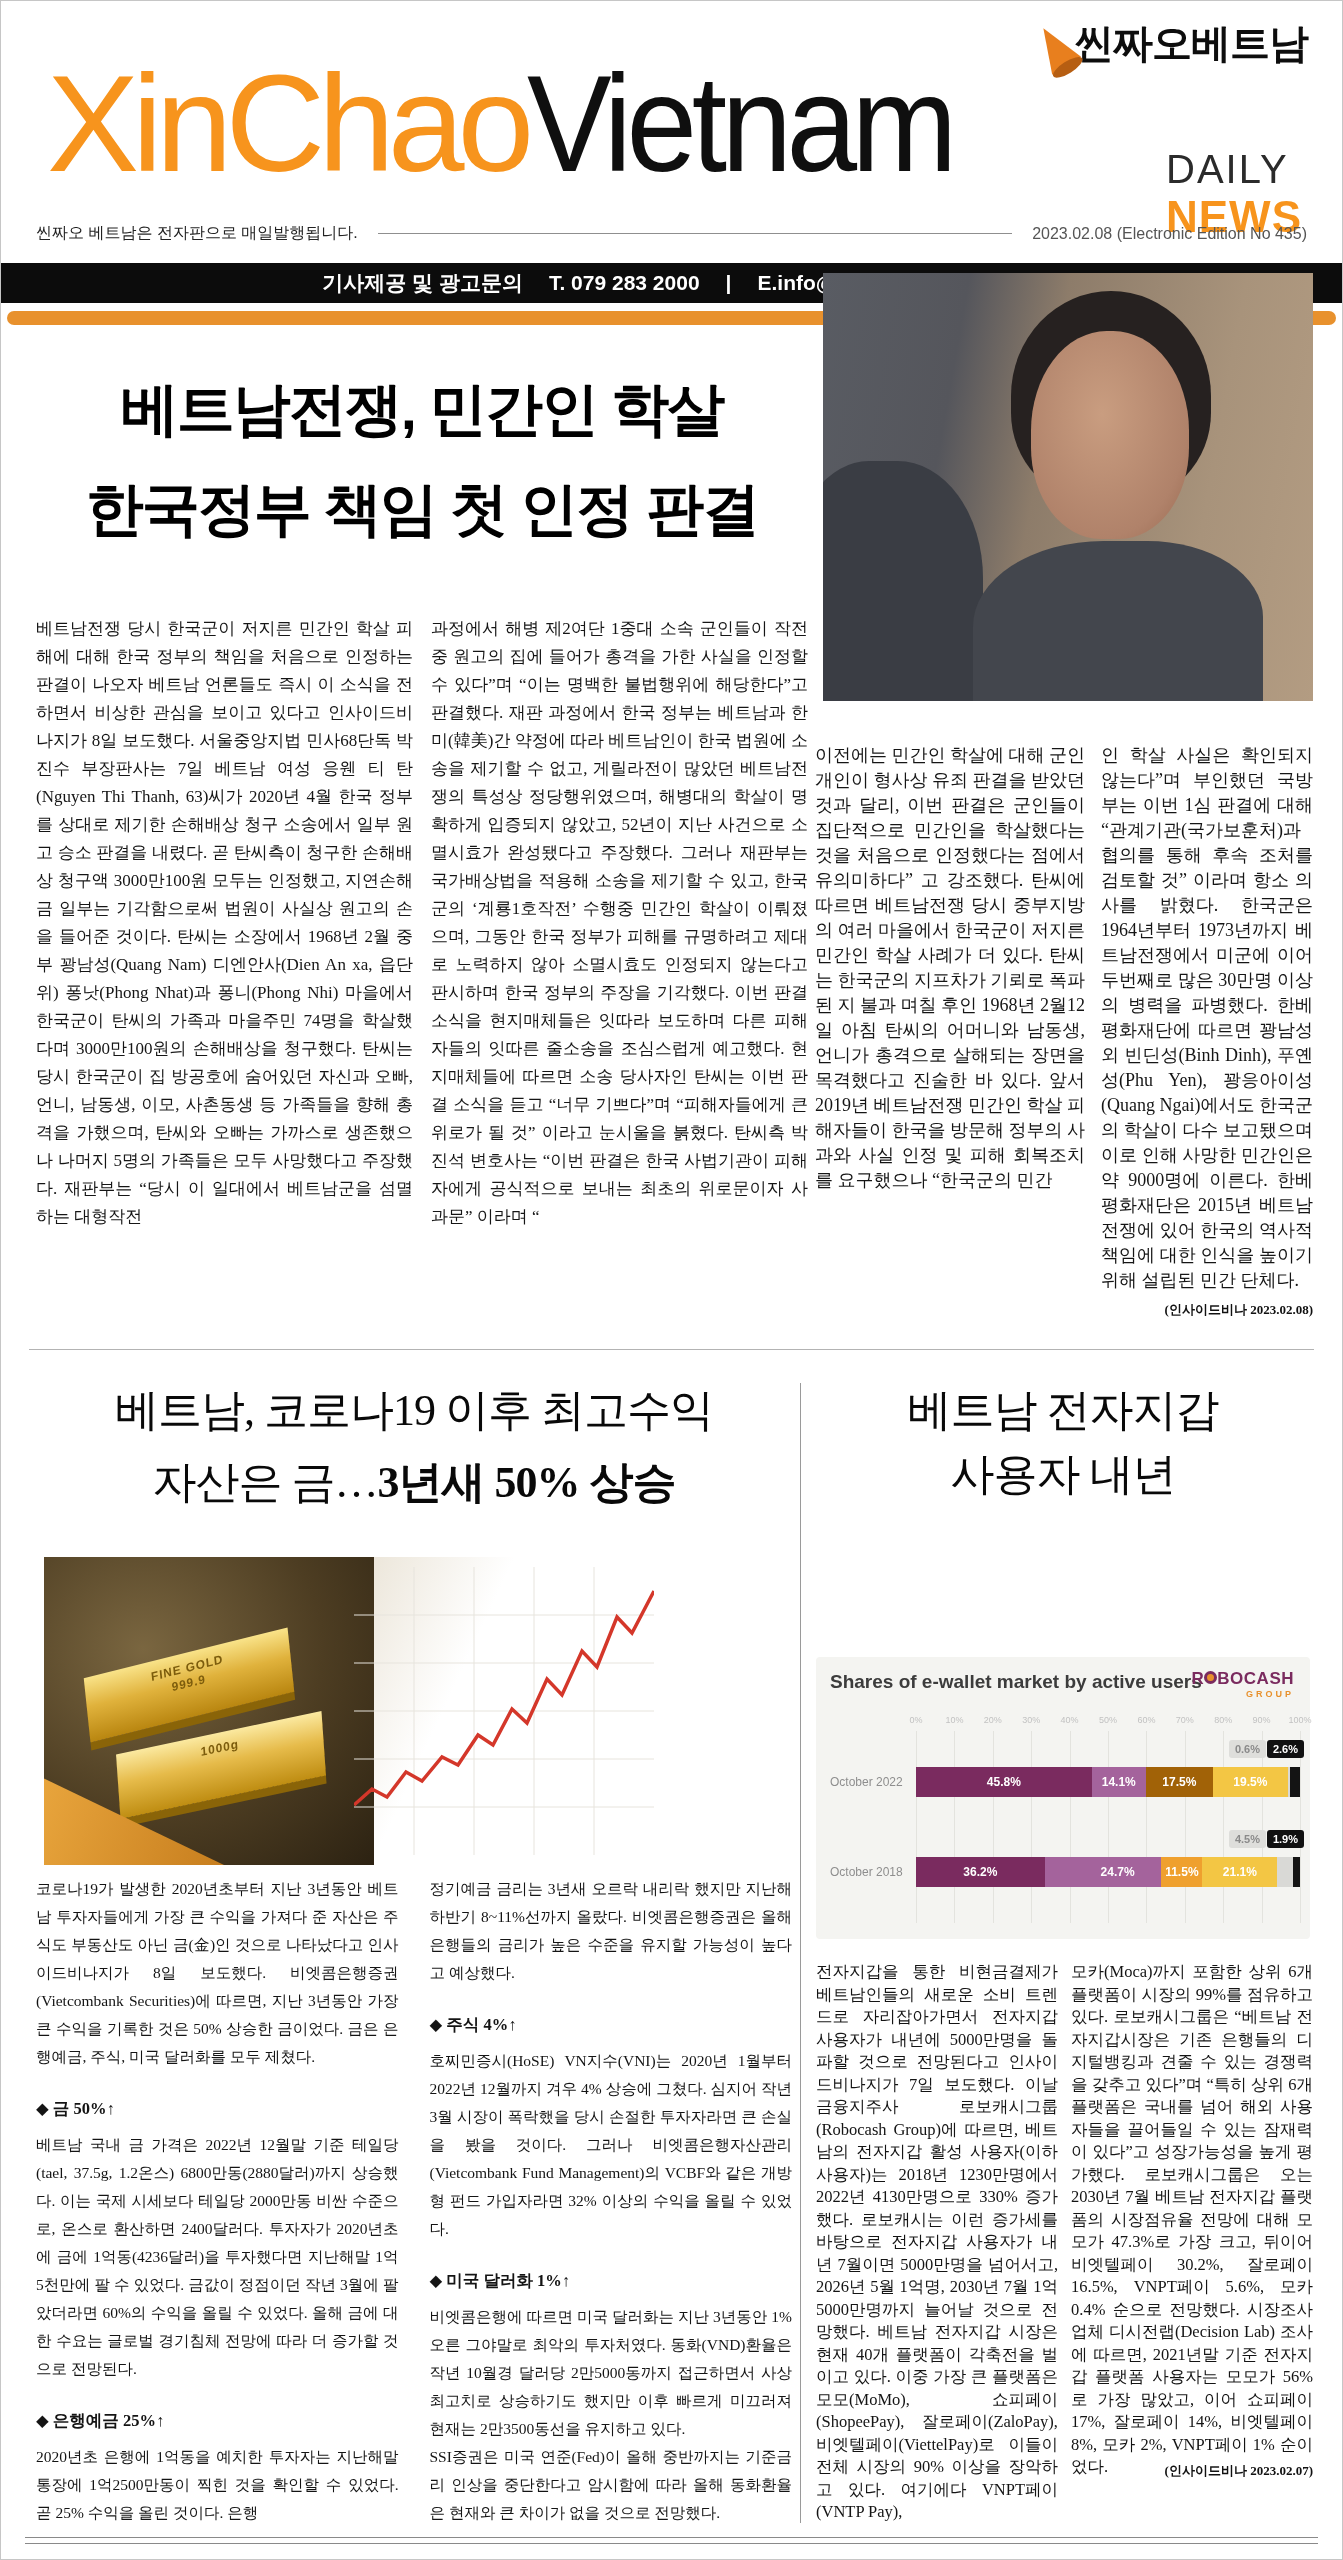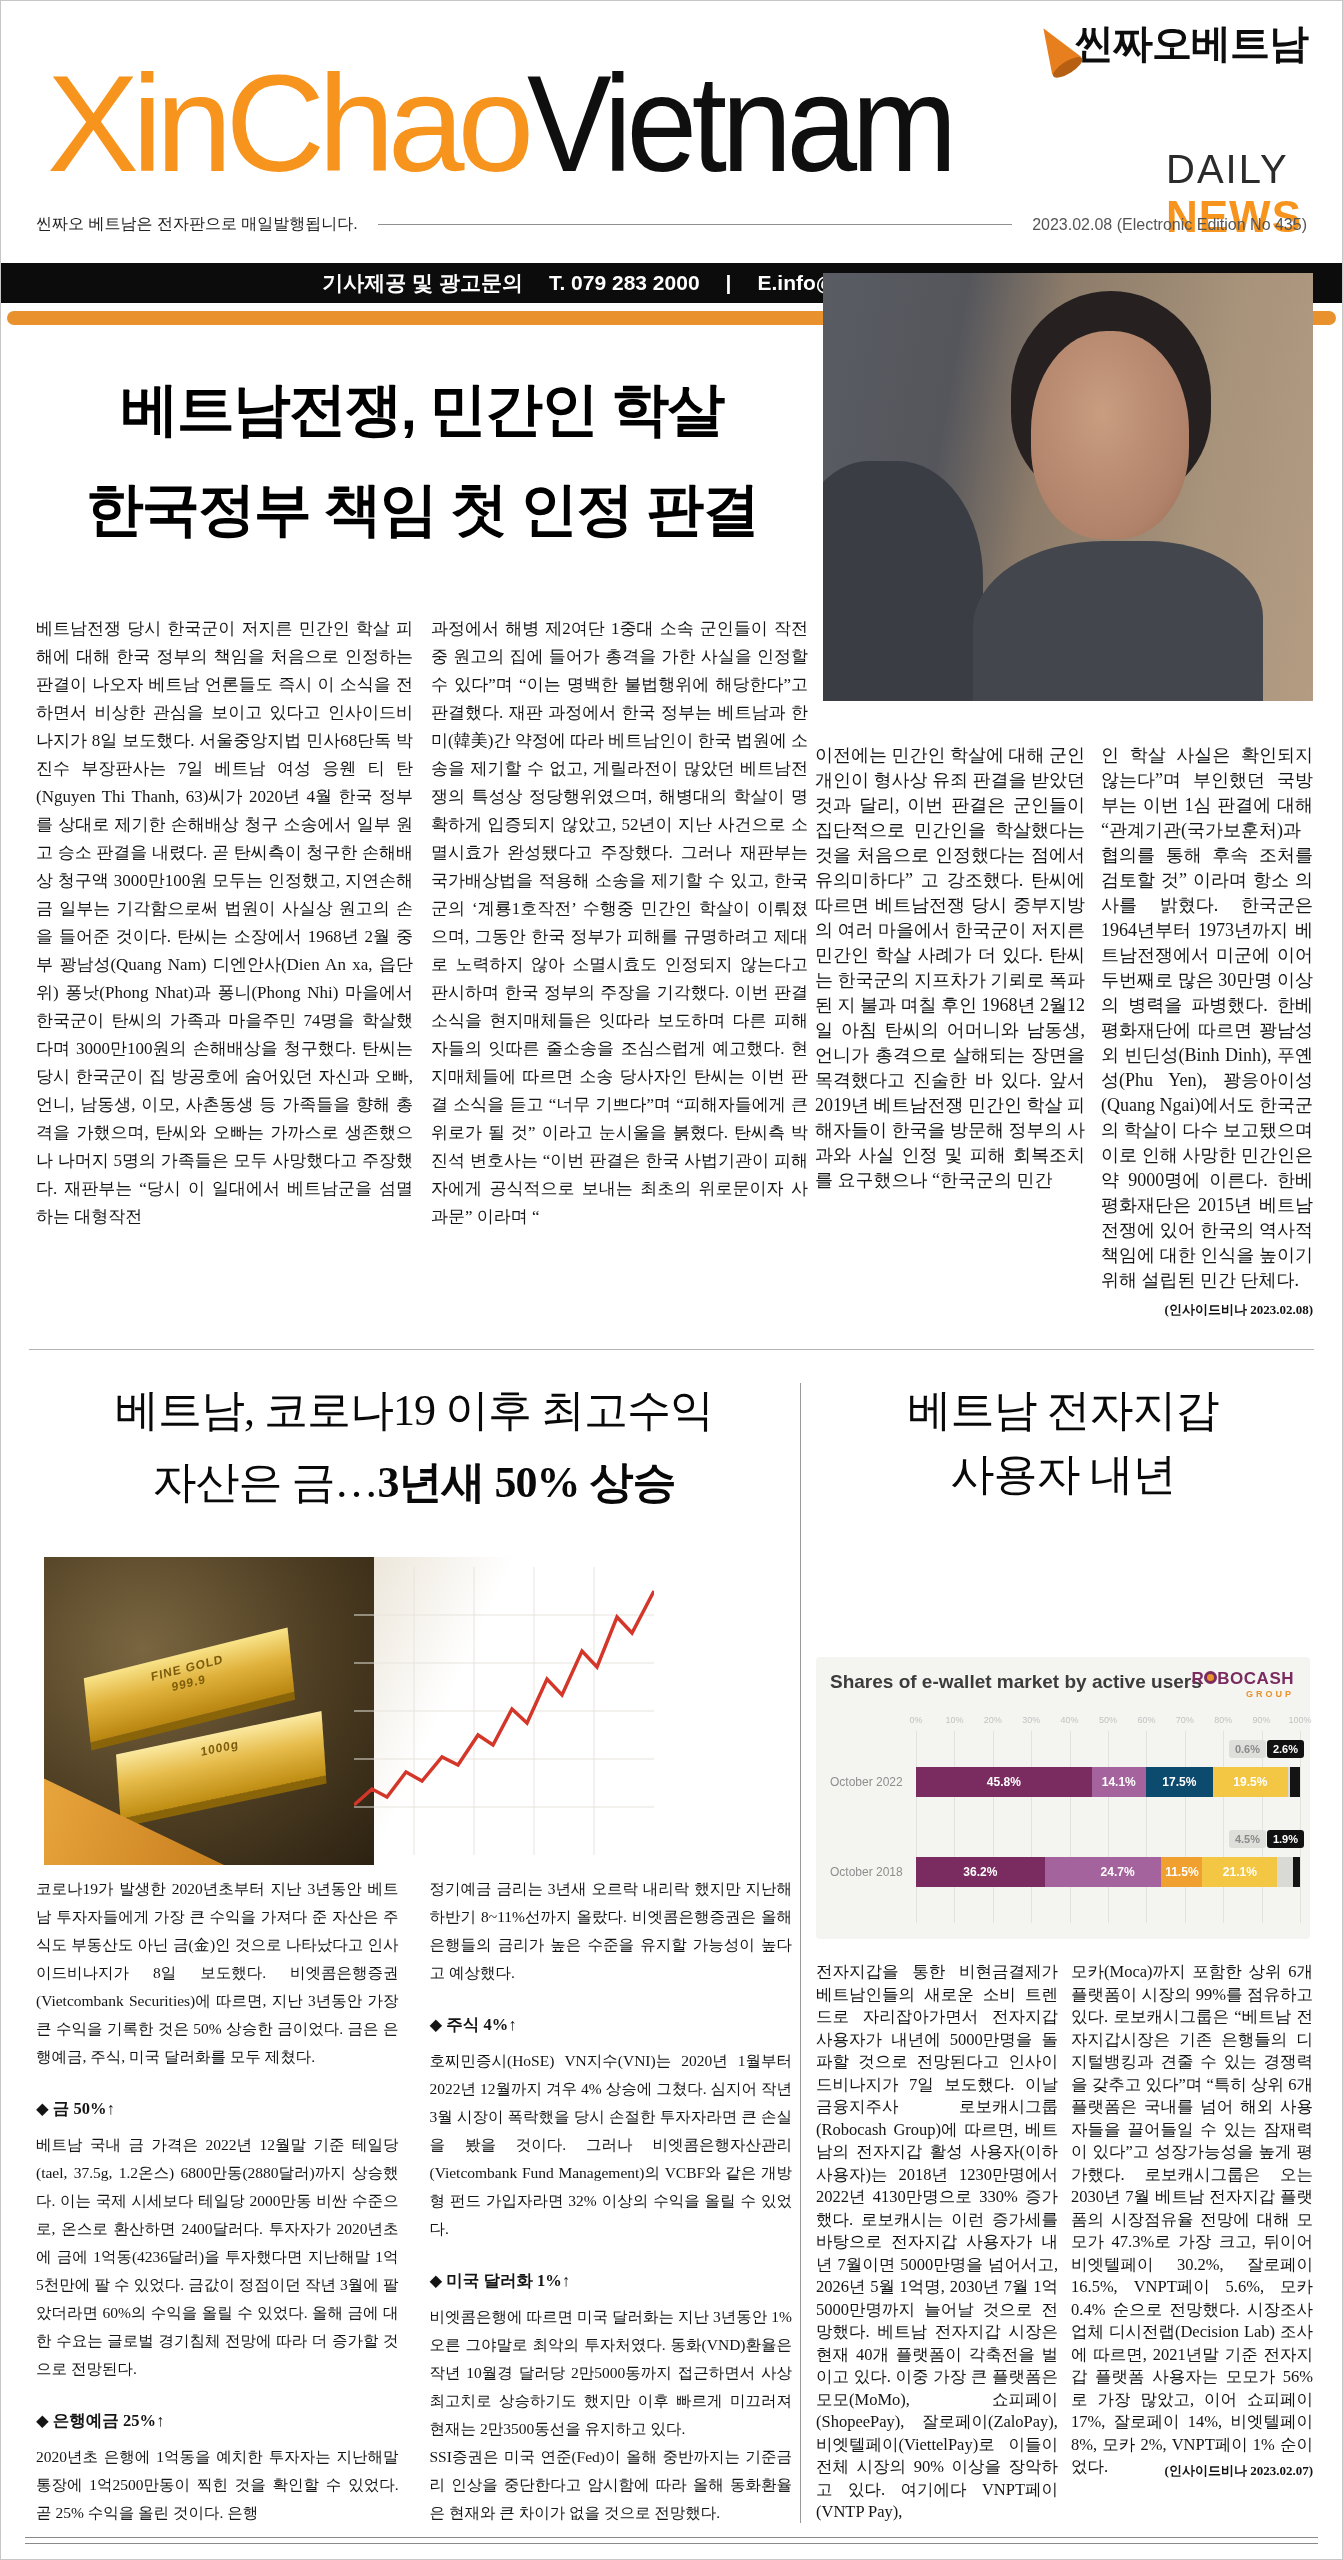--- a/index.html
+++ b/index.html
@@ -11,21 +11,21 @@
   .cone{width:0;height:0;border-left:17px solid transparent;border-right:17px solid transparent;
         border-bottom:44px solid #e87f1e;transform:rotate(-32deg);margin-right:2px;margin-top:4px;position:relative;}
   .cone::after{content:"";position:absolute;left:-17px;top:40px;width:34px;height:12px;border-radius:50%;background:#b65e12;}
   .kr-logo-text{font-size:40px;font-weight:800;color:#0d0d0d;letter-spacing:-1px;line-height:1.1;}
   .masthead{position:absolute;left:46px;top:40px;display:flex;align-items:flex-end;}
   .logo-xinchao{font-size:138px;line-height:1.2;font-weight:400;color:#f7941d;letter-spacing:-7px;}
   .logo-vietnam{font-size:138px;line-height:1.2;font-weight:400;color:#0f0f0f;letter-spacing:-6px;transform:scaleX(.92);transform-origin:left bottom;}
   .dailynews{position:absolute;right:40px;top:146px;text-align:left;}
   .daily{font-size:40px;color:#2b2b2b;letter-spacing:2px;font-weight:500;}
   .news{font-size:44px;color:#f7941d;font-weight:800;letter-spacing:1px;}
-  .tagline-row{position:absolute;left:35px;right:35px;top:213px;display:flex;align-items:center;}
+  .tagline-row{position:absolute;left:35px;right:35px;top:222px;display:flex;align-items:center;}
   .tagline{font-size:16px;color:#222;white-space:nowrap;}
   .tagline-rule{flex:1;height:1px;background:#8f8f8f;margin:0 20px;}
   .edition{font-size:16px;color:#555;white-space:nowrap;}
   .contact-bar{position:absolute;left:0;right:0;top:262px;height:40px;background:#0c0c0c;color:#fff;
                display:flex;align-items:center;justify-content:center;gap:26px;font-size:21px;font-weight:700;}
   .orange-bar{position:absolute;left:6px;right:6px;top:310px;height:14px;background:#e8912d;border-radius:8px;}
   
   .serifbody{font-family:"Liberation Serif","DejaVu Serif",serif;}
   .main-headline{position:absolute;left:35px;top:358px;width:772px;text-align:center;
                  font-weight:800;font-size:58px;line-height:100px;color:#000;letter-spacing:-2px;}
@@ -226,21 +226,21 @@
             <div class="gridline" style="left: 80%;"></div>
             <span class="tick" style="left: 90%;">90%</span>
             <div class="gridline" style="left: 90%;"></div>
             <span class="tick" style="left: 100%;">100%</span>
             <div class="gridline" style="left: 100%;"></div>
             <div class="bar-row" style="top: 52px;">
               <div class="bar-label">October 2022</div>
               <div class="bar-track">
                 <div class="seg" style="width: 45.8%; background: rgb(122, 43, 95);">45.8%</div>
                 <div class="seg" style="width: 14.1%; background: rgb(164, 99, 156);">14.1%</div>
-                <div class="seg" style="width: 17.5%; background: #0c4a6e;">17.5%</div>
+                <div class="seg" style="width: 17.5%; background: #a16207;">17.5%</div>
                 <div class="seg" style="width: 19.5%; background: rgb(243, 198, 68);">19.5%</div>
                 <div class="seg" style="width: 0.6%; background: rgb(217, 217, 214);"></div>
                 <div class="seg" style="width: 2.6%; background: rgb(20, 20, 20);"></div>
               </div>
               <span class="bub bub-gray">0.6%</span>
               <span class="bub bub-black">2.6%</span>
             </div>
             <div class="bar-row" style="top: 142px;">
               <div class="bar-label">October 2018</div>
               <div class="bar-track">

